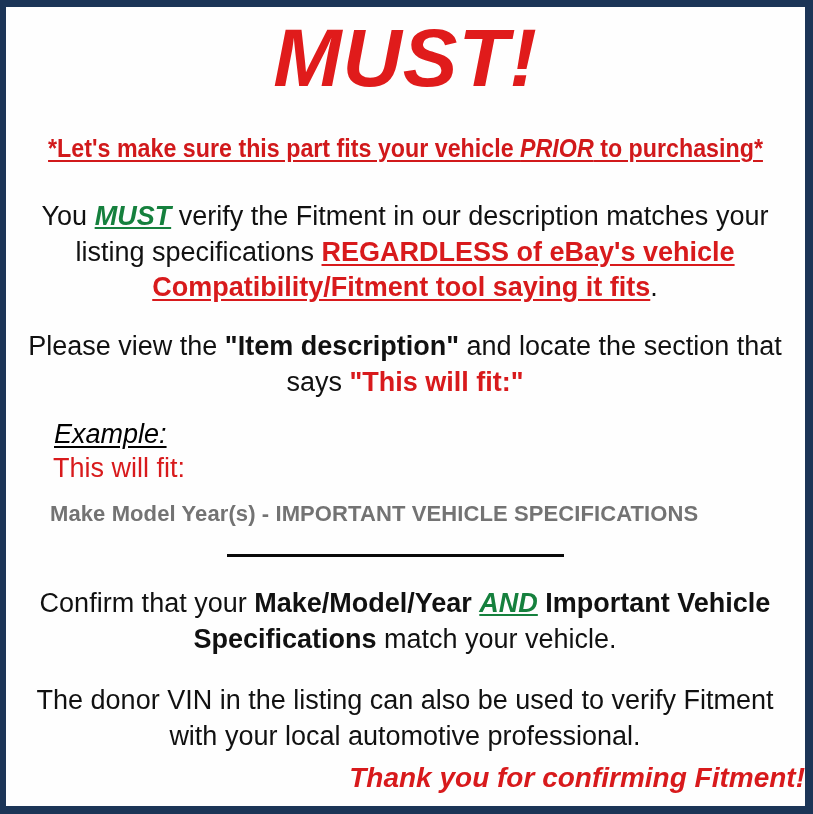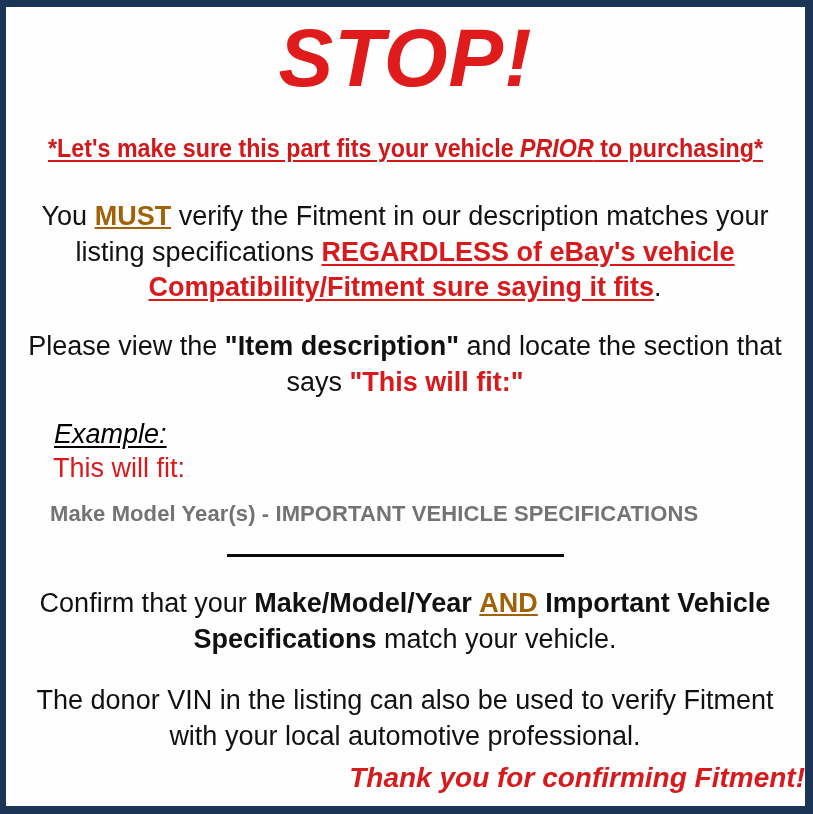--- a/index.html
+++ b/index.html
@@ -75,21 +75,21 @@
     line-height: 1.32;
     color: #111111;
     font-weight: normal;
   }
   .p-must   { top: 192px; }
   .p-view   { top: 322px; }
   .p-confirm{ top: 579px; }
   .p-vin    { top: 676px; }
   .b              { font-weight: bold; }
   .redbold        { color: #d81a1c; font-weight: bold; }
-  .redbolditalu   { color: #a16207; font-weight: bold; 
+  .redbolditalu   { color: #15803d; font-weight: bold; font-style: italic;
                     text-decoration: underline; text-underline-offset: 2px; }
   .redboldu       { color: #d81a1c; font-weight: bold;
                     text-decoration: underline; text-underline-offset: 3px; }
 
   
   .example-label {
     position: absolute;
     left: 48px;
     top: 412px;
     font-size: 27px;
@@ -138,28 +138,28 @@
     font-style: italic;
     color: #d81a1c;
   }
 </style>
 </head>
 <body>
 
 <div id="screenshot">
   <div class="inner">
 
-    <div class="stop-title">STOP!</div>
+    <div class="stop-title">MUST!</div>
 
     <div class="tagline">
       <span>*Let's make sure this part fits your vehicle </span><span class="ital">PRIOR</span><span> to purchasing*</span>
     </div>
 
     <div class="para p-must">
-      <span>You </span><span class="redbolditalu">MUST</span><span> verify the Fitment in our description matches your listing specifications </span><span class="redboldu">REGARDLESS of eBay's vehicle Compatibility/Fitment sure saying it fits</span><span>.</span>
+      <span>You </span><span class="redbolditalu">MUST</span><span> verify the Fitment in our description matches your listing specifications </span><span class="redboldu">REGARDLESS of eBay's vehicle Compatibility/Fitment tool saying it fits</span><span>.</span>
     </div>
 
     <div class="para p-view">
       <span>Please view the </span><span class="b">"Item description"</span><span> and locate the section that says </span><span class="redbold">"This will fit:"</span>
     </div>
 
     <div class="example-label">Example:</div>
     <div class="example-fit">This will fit:</div>
     <div class="example-spec">Make Model Year(s) - IMPORTANT VEHICLE SPECIFICATIONS</div>
 

